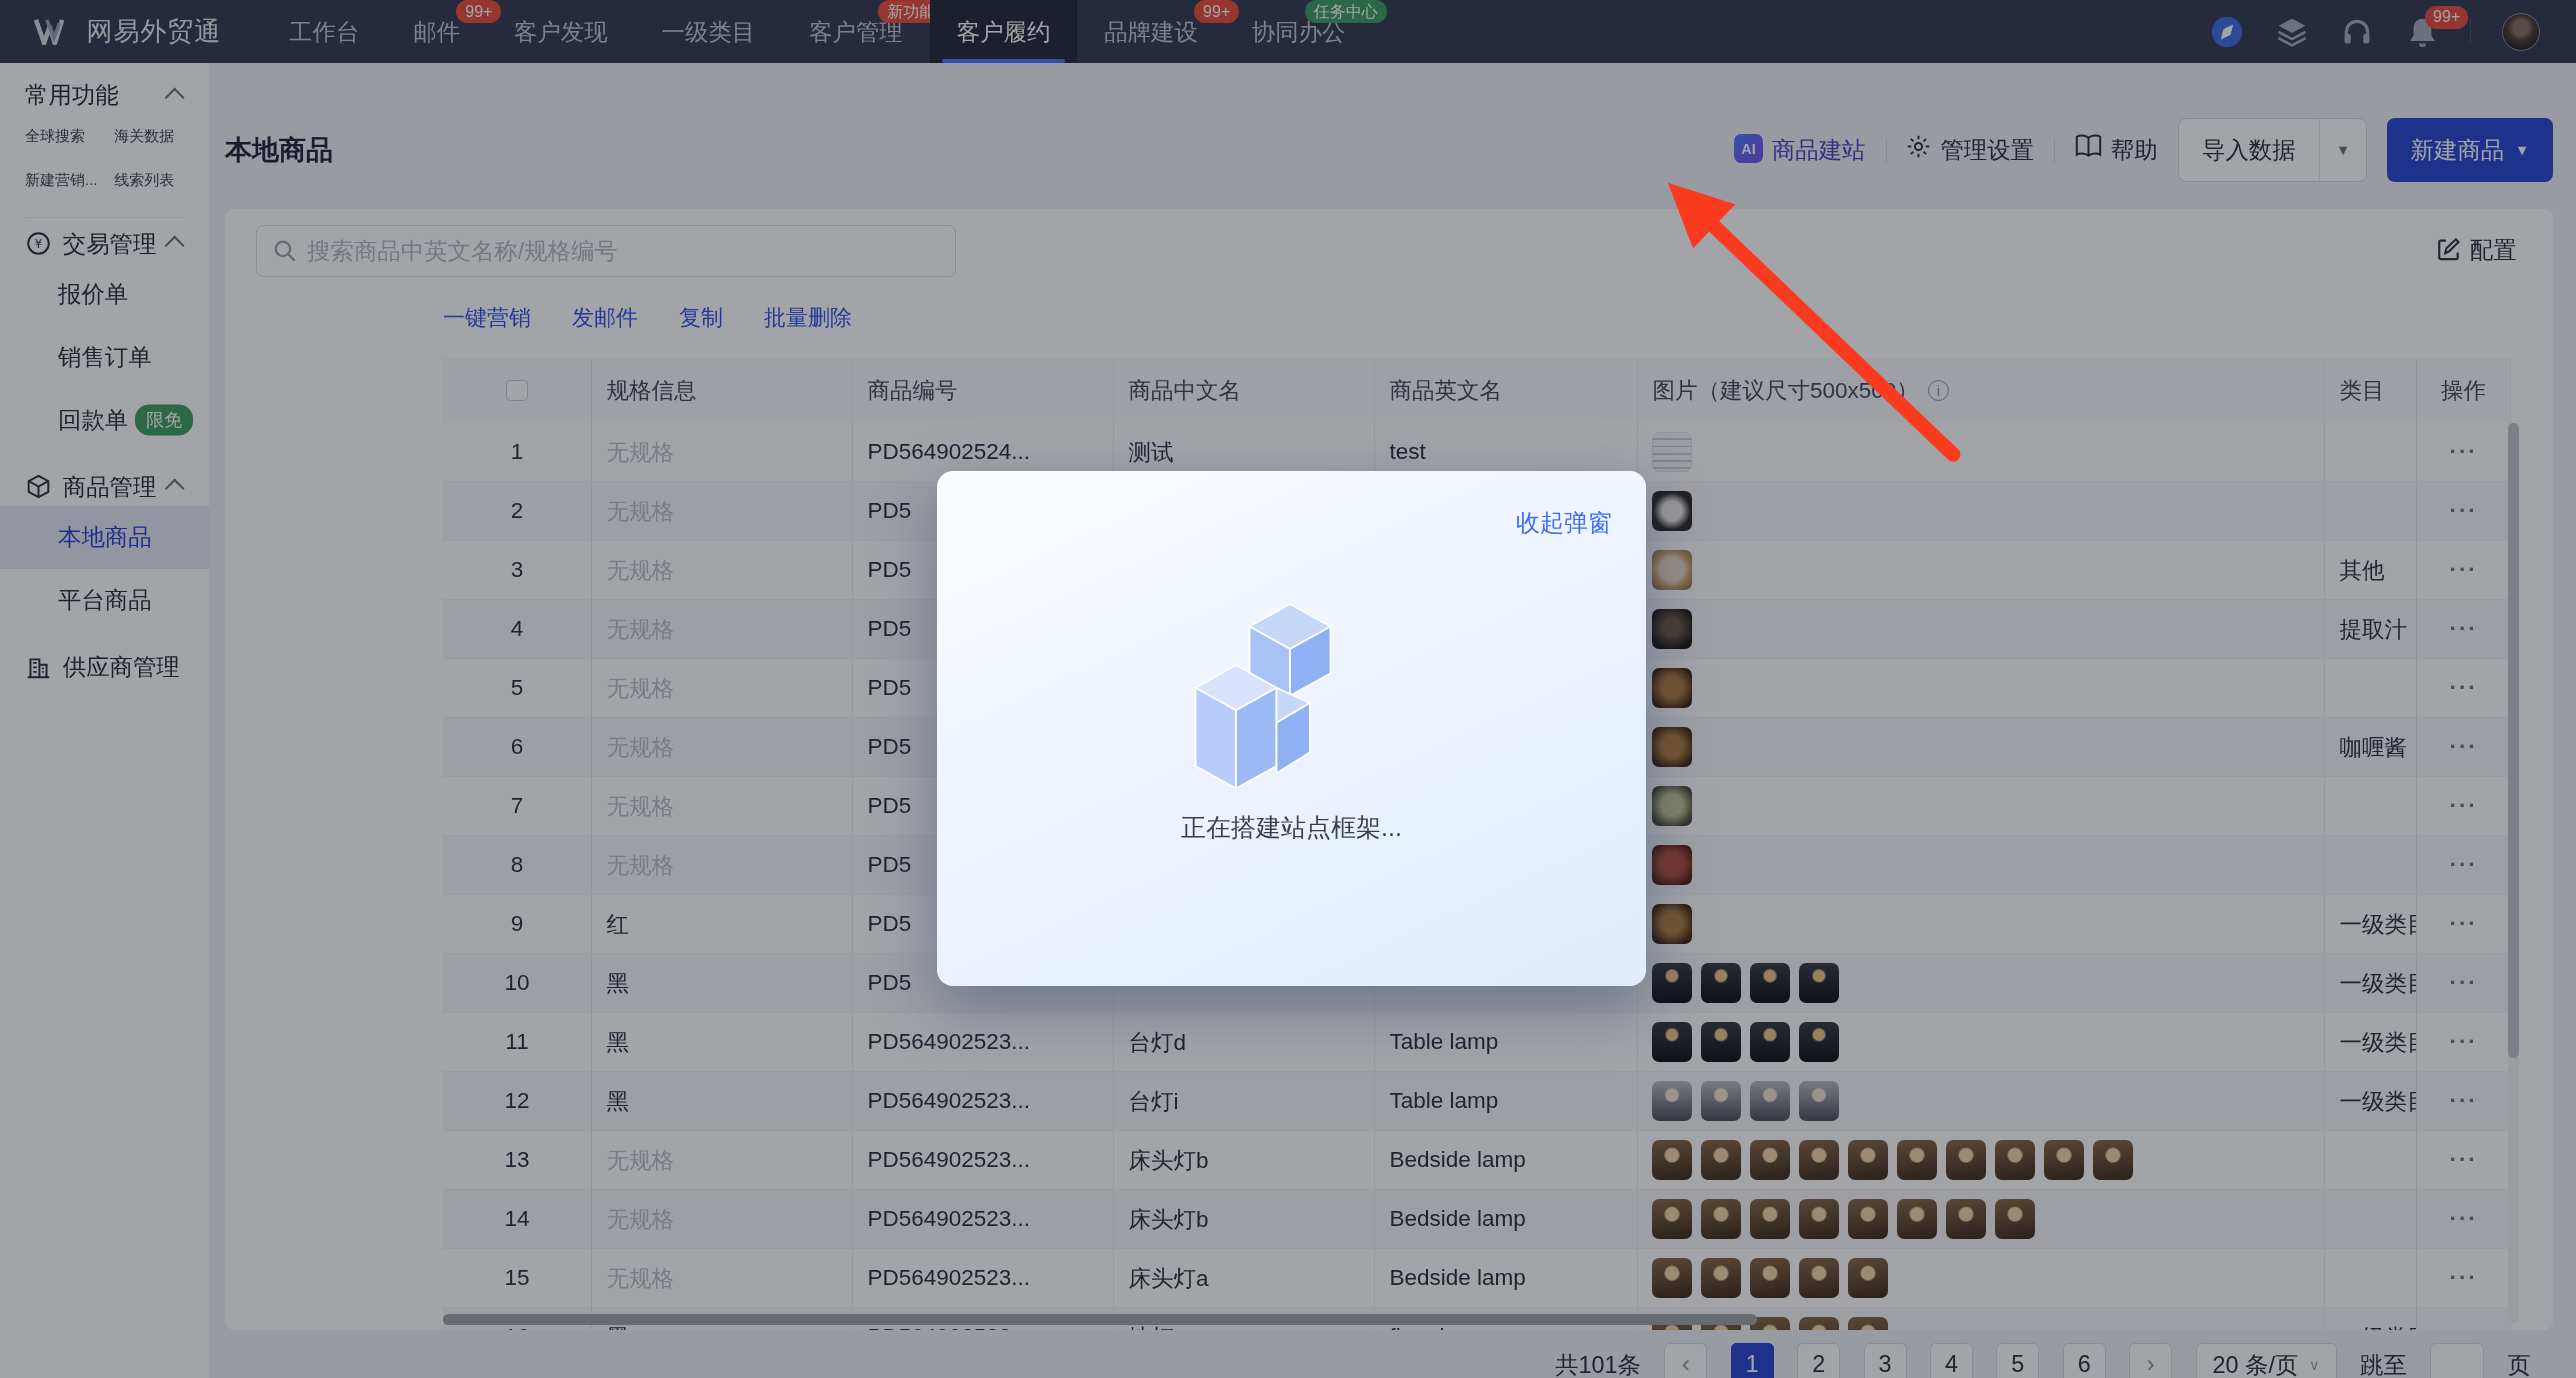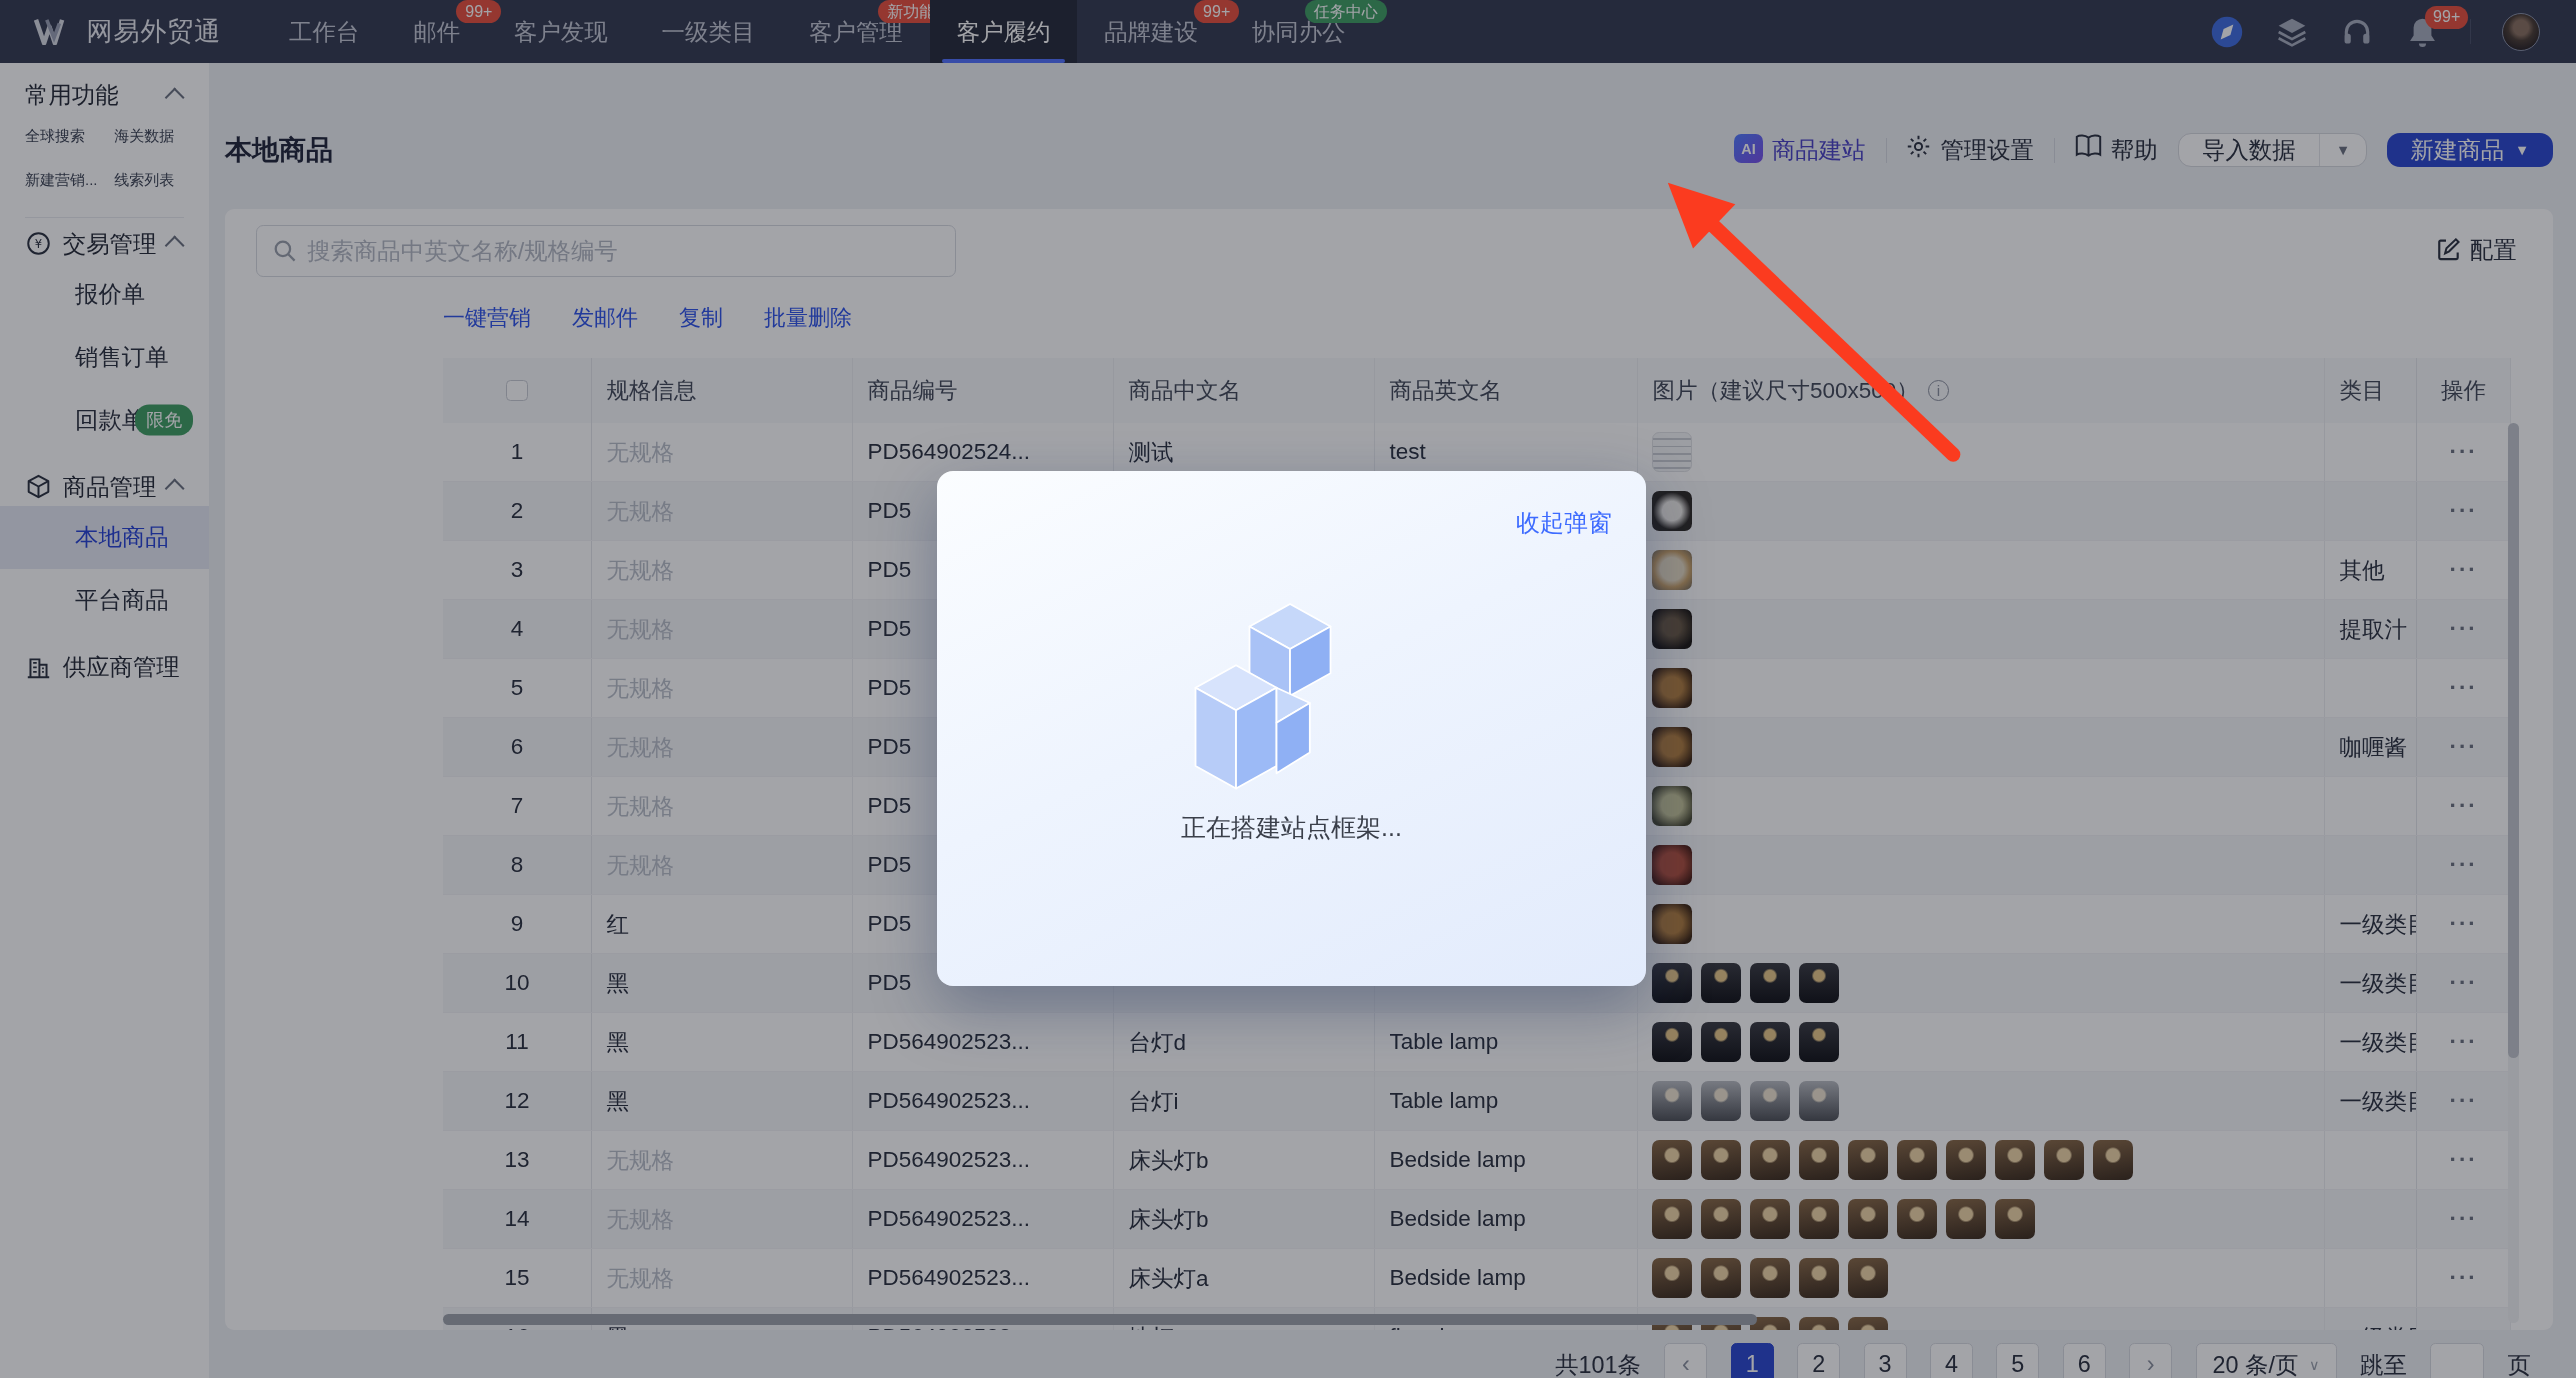--- a/index.html
+++ b/index.html
@@ -28,35 +28,35 @@
 
 
 #sidebar{position:absolute;top:49px;left:0;bottom:0;width:209px;background:#fff;z-index:5;padding-top:27px}
 .side-sec-head{display:flex;align-items:center;padding:0 25px;height:38px;font-size:23.4px;color:#262b38;font-weight:normal}
 .side-sec-head .grow{flex:1}
 .chev{width:14.4px;height:14.4px;border-left:2.7px solid #6b7180;border-top:2.7px solid #6b7180;transform:rotate(45deg) translateY(3.6px)}
 .quick-grid{display:grid;grid-template-columns:1fr 1fr;padding:12.6px 14.4px 5.4px 25px;row-gap:25px;column-gap:9px}
 .quick-link{font-size:15px;color:#3c4354;white-space:nowrap;overflow:hidden;text-overflow:ellipsis;cursor:pointer}
 .side-divider{height:0.9px;background:#e8eaef;margin:21.6px 25px 7.2px}
 .sec-ico{width:27px;height:27px;margin-right:10.8px;display:flex;align-items:center;justify-content:center}
-.side-item{position:relative;display:flex;align-items:center;height:63px;padding-left:75px;font-size:23.4px;color:#2b3140;cursor:pointer}
+.side-item{position:relative;display:flex;align-items:center;height:63px;padding-left:58px;font-size:23.4px;color:#2b3140;cursor:pointer}
 .side-item.active{background:#e6e9f4;color:#2743d6}
 .side-badge{position:absolute;right:16px;top:50%;transform:translateY(-50%);background:#3f9e63;color:#fff;font-size:18px;padding:3.6px 10.8px;border-radius:14.4px}
 .side-gap{height:16px}
 
 
 #main{position:absolute;top:49px;left:209px;right:0;bottom:0;background:#eef0f4}
 #title-row{position:absolute;top:72px;left:16px;right:23.4px;height:58px;display:flex;align-items:center}
 #page-title{font-size:27px;font-weight:bold;color:#21263a}
 .head-actions{margin-left:auto;display:flex;align-items:center;gap:20px}
 .h-link{display:flex;align-items:flex-start;gap:9px;font-size:23.4px;color:#2b3140;cursor:pointer;white-space:nowrap}
 .h-link.ai{color:#4b43c6}
 .ai-chip{width:29px;height:29px;border-radius:7.2px;background:linear-gradient(135deg,#4f7bff,#7a4fe8);color:#fff;font-size:14.4px;font-weight:bold;display:flex;align-items:center;justify-content:center}
 .h-div{width:0.9px;height:25px;background:#d6d9e0}
-.btn{height:34px;display:flex;align-items:center;justify-content:center;font-size:23.4px;border-radius:13px;cursor:pointer;white-space:nowrap}
+.btn{height:64px;display:flex;align-items:center;justify-content:center;font-size:23.4px;border-radius:8px;cursor:pointer;white-space:nowrap}
 .btn-split{border:0.9px solid #d5d8de;background:#fff;color:#2b3140;overflow:hidden;padding:0}
 .btn-split .seg{padding:0 23.4px;height:100%;display:flex;align-items:center}
 .btn-split .seg.caret{padding:0 16px;border-left:0.9px solid #e2e4e9;color:#6b7180;font-size:14.4px}
 .btn-primary{background:#2b47d0;color:#fff;padding:0 23.4px;gap:10.8px}
 .btn-primary .caret{font-size:14.4px}
 
 
 #card{position:absolute;top:160px;left:16px;right:23.4px;height:1121px;background:#fff;border-radius:9px;overflow:hidden}
 #search-box{position:absolute;top:16px;left:31px;width:700px;height:52px;border:1.8px solid #d7dae0;border-radius:7.2px;display:flex;align-items:center;padding:0 16px;gap:10.8px;background:#fff}
 #search-box input{border:none;outline:none;font-size:23.4px;flex:1;color:#2b3140;font-family:inherit;background:transparent}

